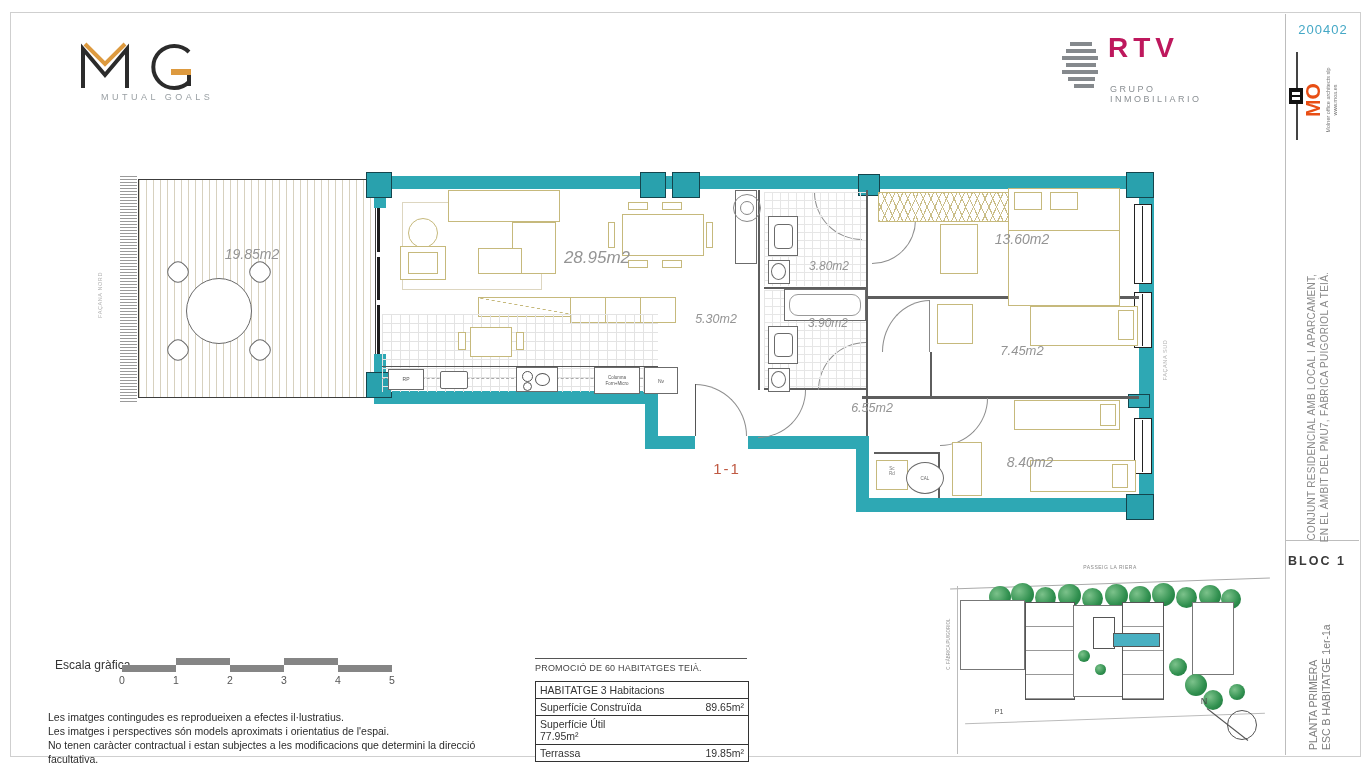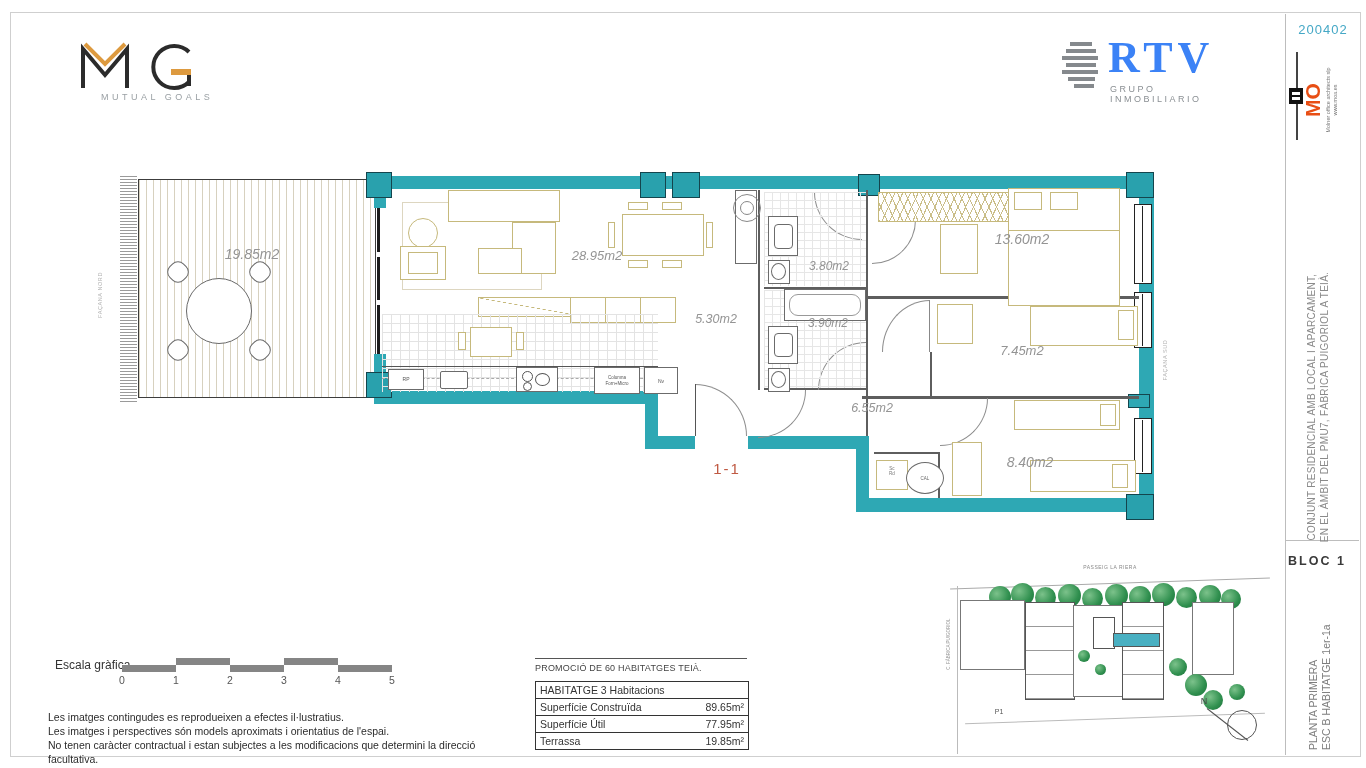--- a/index.html
+++ b/index.html
@@ -48,21 +48,21 @@
   <div class="abs" style="left:1058px;top:40px;width:185px;height:62px;">
     <div class="abs" style="left:0;top:0;width:46px;height:52px;">
       <div class="abs" style="left:12px;top:2px;width:22px;height:4px;background:#85898d;"></div>
       <div class="abs" style="left:8px;top:9px;width:30px;height:4px;background:#85898d;"></div>
       <div class="abs" style="left:4px;top:16px;width:36px;height:4px;background:#85898d;"></div>
       <div class="abs" style="left:8px;top:23px;width:30px;height:4px;background:#85898d;"></div>
       <div class="abs" style="left:4px;top:30px;width:36px;height:4px;background:#85898d;"></div>
       <div class="abs" style="left:10px;top:37px;width:27px;height:4px;background:#85898d;"></div>
       <div class="abs" style="left:16px;top:44px;width:20px;height:4px;background:#85898d;"></div>
     </div>
-    <div class="abs" style="left:50px;top:-8px;font-family:Liberation Serif, serif;font-weight:700;font-size:44px;letter-spacing:5px;color:#3b82f6;">RTV</div>
+    <div class="abs" style="left:50px;top:-8px;font-family:Liberation Sans, sans-serif;font-weight:700;font-size:28px;letter-spacing:5px;color:#be185d;">RTV</div>
     <div class="abs" style="left:52px;top:44px;font-size:9px;letter-spacing:2.5px;color:#8a8f93;">GRUPO INMOBILIARIO</div>
   </div>
 
   <div class="abs" style="left:1285px;top:14px;width:1px;height:741px;background:#bdbdbd;"></div>
   <div class="abs" style="left:1285px;top:540px;width:74px;height:1px;background:#bdbdbd;"></div>
 
   <div class="abs" style="left:1288px;top:22px;width:70px;text-align:center;font-size:13px;letter-spacing:1px;color:#45a8c6;">200402</div>
 
   <div class="abs" style="left:1286px;top:48px;width:72px;height:110px;">
     <div class="abs" style="left:10px;top:4px;width:2px;height:88px;background:#444;"></div>
@@ -227,21 +227,21 @@
 
   <div class="furn" style="left:876px;top:460px;width:32px;height:30px;">
     <div style="font-size:4.5px;color:#777;text-align:center;margin-top:5px;">Sc</div>
     <div style="font-size:4.5px;color:#777;text-align:center;">Rd</div>
   </div>
   <div class="gfurn" style="left:906px;top:462px;width:38px;height:32px;border-radius:50%;">
     <div style="font-size:4.5px;color:#666;text-align:center;margin-top:13px;">CAL</div>
   </div>
 
   <div class="lbl" style="left:202px;top:246px;width:100px;font-size:14px;">19.85m2</div>
-  <div class="lbl" style="left:547px;top:248px;width:100px;font-size:13px;">28.95m2</div>
+  <div class="lbl" style="left:547px;top:248px;width:100px;font-size:17px;">28.95m2</div>
   <div class="lbl" style="left:671px;top:312px;width:90px;font-size:12.5px;">5.30m2</div>
   <div class="lbl" style="left:784px;top:259px;width:90px;font-size:12px;">3.80m2</div>
   <div class="lbl" style="left:783px;top:316px;width:90px;font-size:12px;">3.90m2</div>
   <div class="lbl" style="left:972px;top:231px;width:100px;font-size:14px;">13.60m2</div>
   <div class="lbl" style="left:972px;top:343px;width:100px;font-size:13px;">7.45m2</div>
   <div class="lbl" style="left:827px;top:401px;width:90px;font-size:12.5px;">6.55m2</div>
   <div class="lbl" style="left:980px;top:438px;width:100px;font-size:14px;margin-top:16px;">8.40m2</div>
   <div class="abs" style="left:697px;top:460px;width:60px;text-align:center;font-size:15px;letter-spacing:2px;color:#c05a43;">1-1</div>
 
   <div class="abs" style="left:48px;top:652px;width:360px;height:38px;">
@@ -267,21 +267,21 @@
 
   <div class="abs" style="left:535px;top:658px;width:214px;">
     <div style="border-top:1px solid #555;width:212px;"></div>
     <div style="font-size:9px;color:#444;margin-top:4px;letter-spacing:.2px;">PROMOCIÓ DE 60 HABITATGES TEIÀ.</div>
     <div style="margin-top:8px;border:1.5px solid #333;background:#fff;">
       <div style="font-size:10.5px;color:#333;padding:2px 4px;border-bottom:1px solid #333;">HABITATGE 3 Habitacions</div>
       <div style="display:flex;justify-content:space-between;font-size:10.5px;color:#333;padding:2px 4px;border-bottom:1px solid #333;">
         <span>Superfície Construïda</span>
         <span>89.65m²</span>
       </div>
-      <div style="display:flex;justify-content:space-between;font-size:10.5px;color:#333;padding:2px 4px;border-bottom:1px solid #333;">
+      <div style="display:flex;justify-content:space-between;font-size:10.5px;color:#333;padding:2px 4px;border-bottom:1px solid #333;flex-direction:column;">
         <span>Superfície Útil</span>
         <span>77.95m²</span>
       </div>
       <div style="display:flex;justify-content:space-between;font-size:10.5px;color:#333;padding:2px 4px;">
         <span>Terrassa</span>
         <span>19.85m²</span>
       </div>
     </div>
   </div>
 

